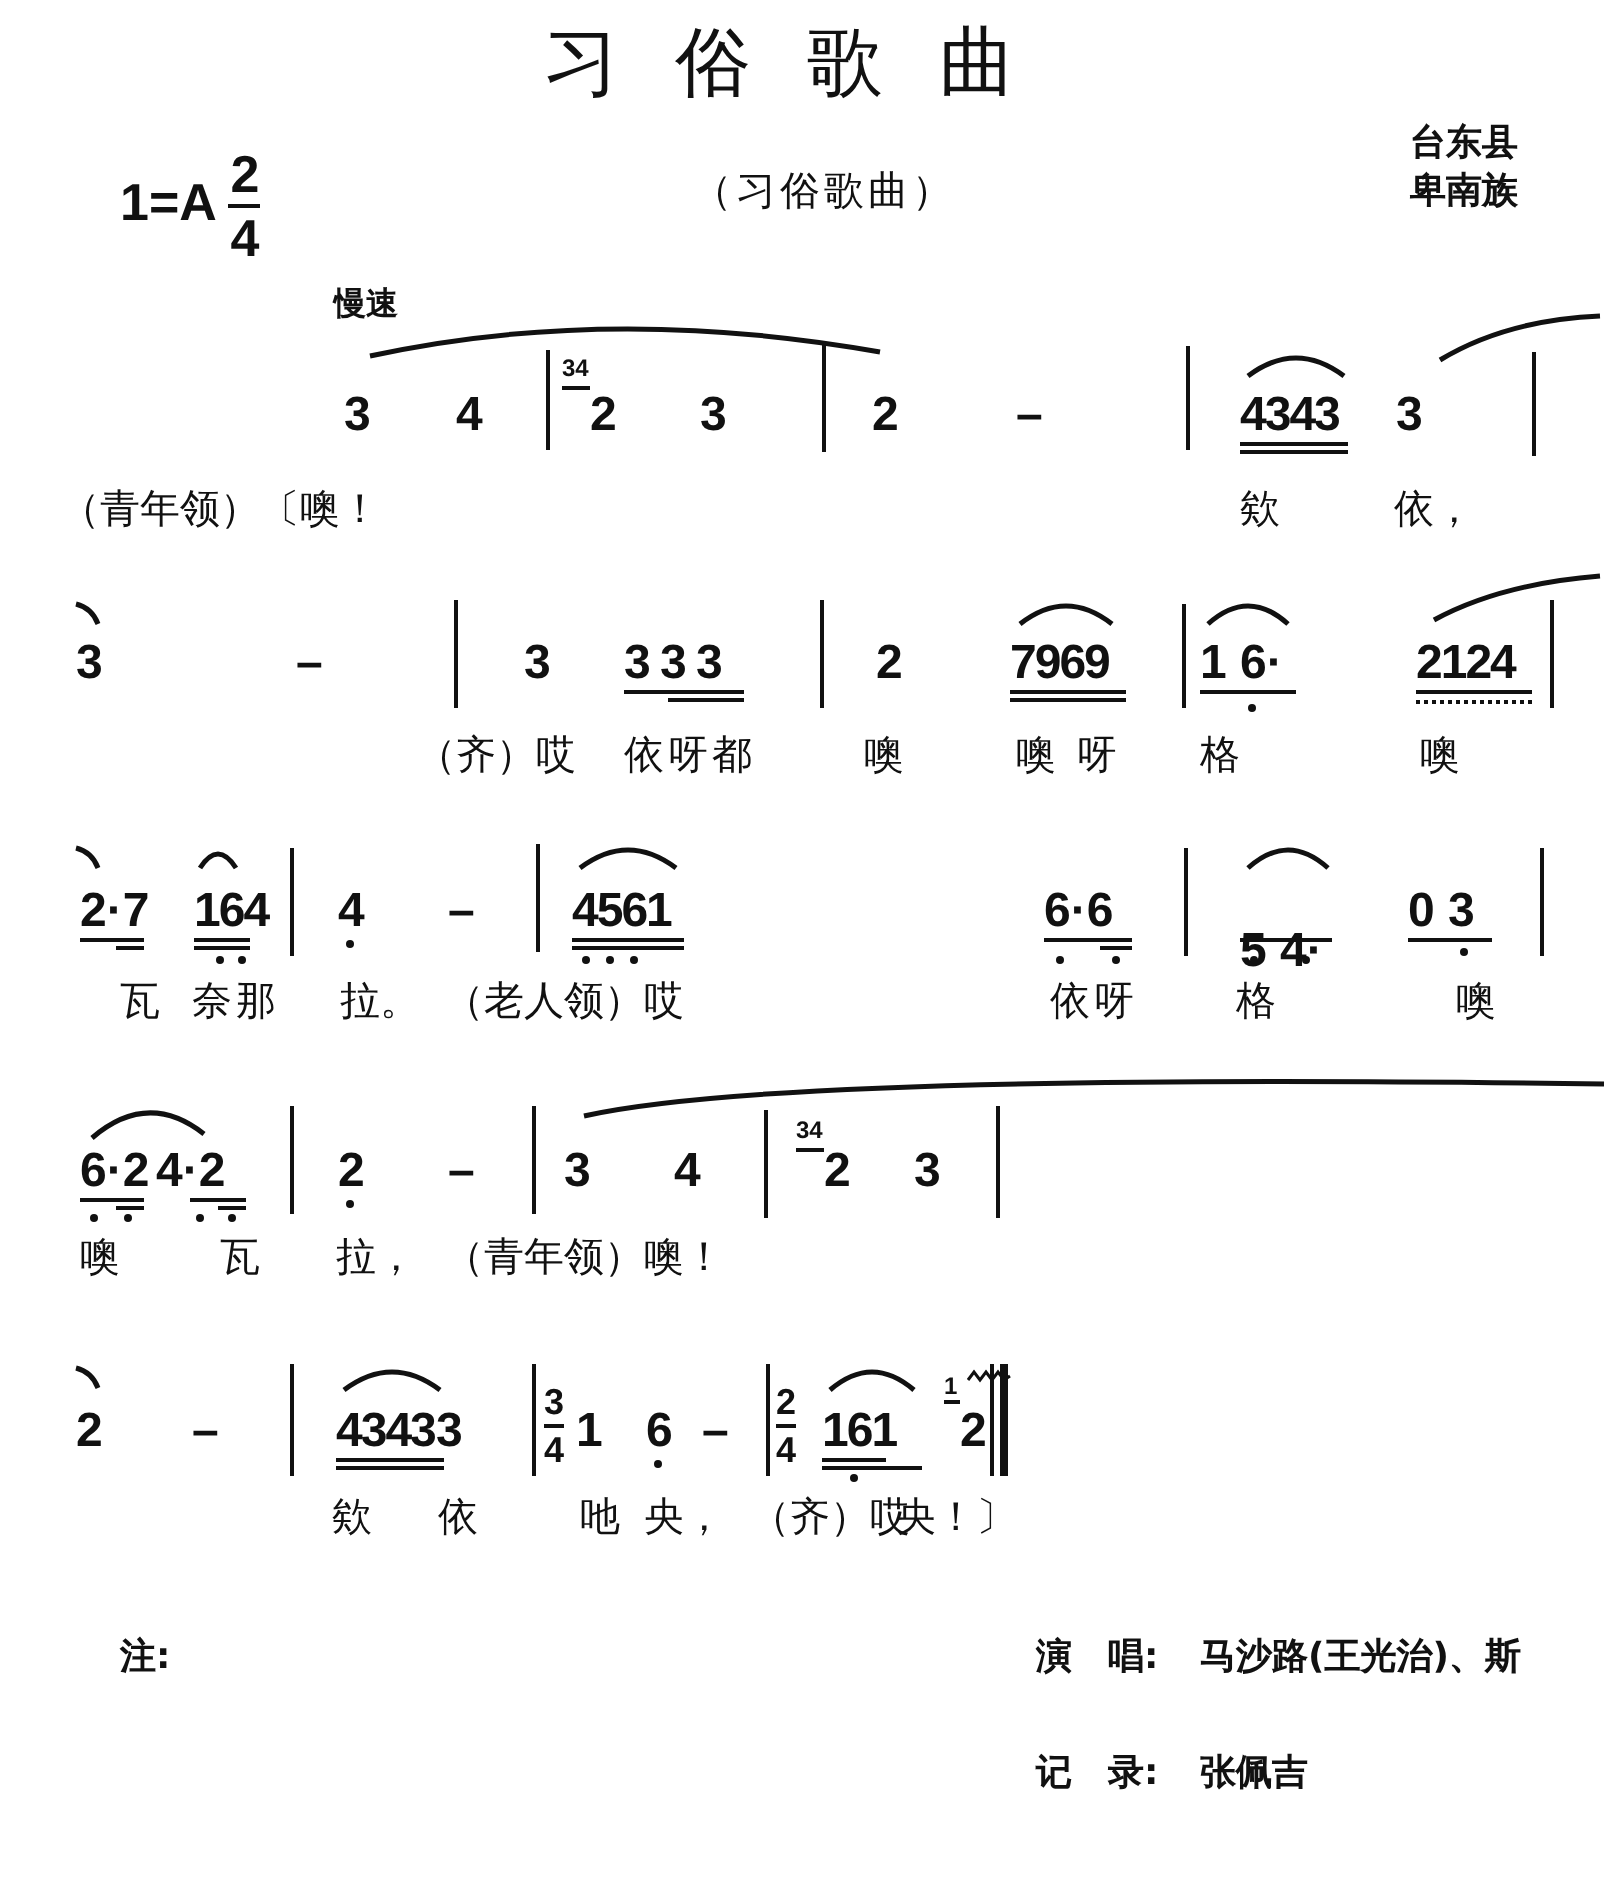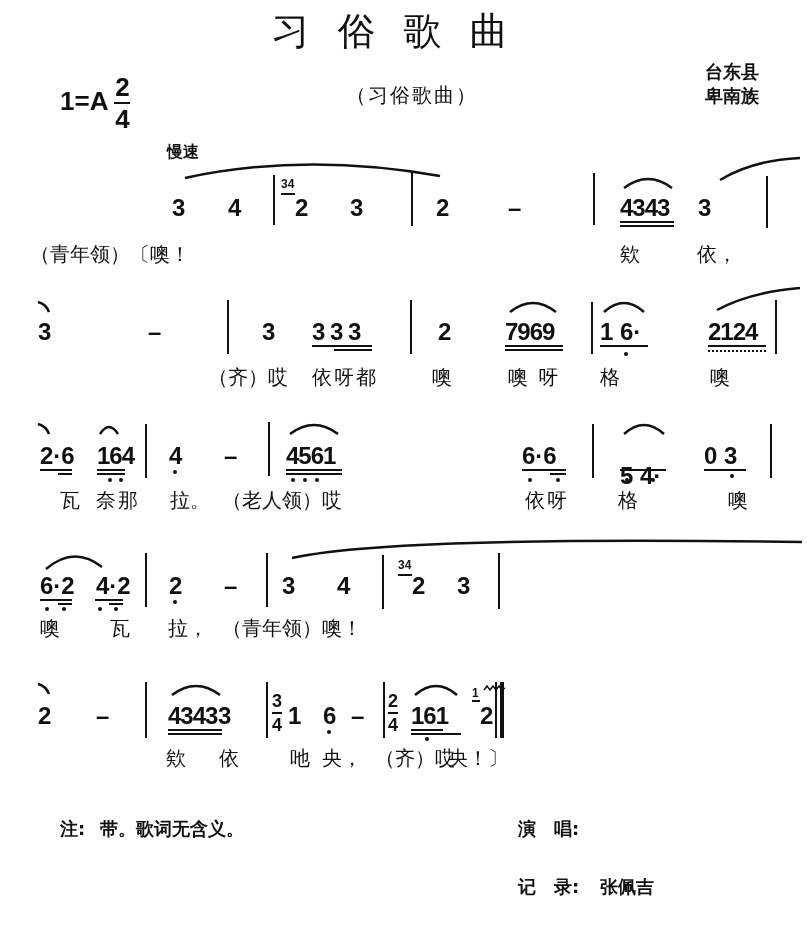--- a/index.html
+++ b/index.html
@@ -116,21 +116,21 @@
   <div class="abs lyric" style="left:432px;top:367px">噢</div>
   <div class="abs lyric" style="left:508px;top:367px;word-spacing:4px">噢 呀</div>
   <div class="abs lyric" style="left:600px;top:367px">格</div>
   <div class="abs lyric" style="left:710px;top:367px">噢</div>
 </div>
 
 <div>
   <svg class="slur" style="left:38px;top:422px" width="14" height="14">
       <path d="M0 2 Q8 4 11 12" stroke="#111" stroke-width="2.5" fill="none"></path>
     </svg>
-  <div class="abs note" style="left:40px;top:444px">2·6</div>
+  <div class="abs note" style="left:40px;top:444px">2·7</div>
   <div class="abs uline" style="left:40px;top:469px;width:32px"></div>
   <div class="abs uline" style="left:58px;top:473px;width:14px"></div>
   <svg class="slur" style="left:98px;top:424px" width="22" height="12">
       <path d="M2 10 Q11 -4 20 10" stroke="#111" stroke-width="2.5" fill="none"></path>
     </svg>
   <div class="abs note" style="left:97px;top:444px;letter-spacing:-1px">164</div>
   <div class="abs uline" style="left:97px;top:469px;width:28px"></div>
   <div class="abs uline" style="left:97px;top:473px;width:28px"></div>
   <div class="abs dot" style="left:108px;top:478px"></div>
   <div class="abs dot" style="left:119px;top:478px"></div>
@@ -177,21 +177,21 @@
 
 <div>
   <svg class="slur" style="left:44px;top:553px" width="60" height="18">
       <path d="M2 16 Q30 -8 58 14" stroke="#111" stroke-width="2.5" fill="none"></path>
     </svg>
   <div class="abs note" style="left:40px;top:574px">6·2</div>
   <div class="abs uline" style="left:40px;top:599px;width:32px"></div>
   <div class="abs uline" style="left:58px;top:603px;width:14px"></div>
   <div class="abs dot" style="left:45px;top:607px"></div>
   <div class="abs dot" style="left:62px;top:607px"></div>
-  <div class="abs note" style="left:96px;top:574px">4·2</div>
+  <div class="abs note" style="left:78px;top:574px">4·2</div>
   <div class="abs uline" style="left:95px;top:599px;width:28px"></div>
   <div class="abs uline" style="left:109px;top:603px;width:14px"></div>
   <div class="abs dot" style="left:98px;top:607px"></div>
   <div class="abs dot" style="left:114px;top:607px"></div>
   <div class="abs bar-line" style="left:145px;top:553px;height:54px"></div>
   <div class="abs note" style="left:169px;top:574px">2</div>
   <div class="abs dot" style="left:173px;top:600px"></div>
   <div class="abs note" style="left:224px;top:574px">–</div>
   <div class="abs bar-line" style="left:266px;top:553px;height:54px"></div>
   <svg class="slur" style="left:290px;top:538px" width="515" height="22">
@@ -253,20 +253,20 @@
   <div class="abs lyric" style="left:166px;top:748px">欸</div>
   <div class="abs lyric" style="left:219px;top:748px">依</div>
   <div class="abs lyric" style="left:290px;top:748px">吔</div>
   <div class="abs lyric" style="left:322px;top:748px">央，</div>
   <div class="abs lyric" style="left:375px;top:748px">（齐）哎</div>
   <div class="abs lyric" style="left:448px;top:748px">央！〕</div>
 </div>
 
 <div class="abs note-text" style="left:60px;top:810px">注:</div>
 <div class="abs note-text" style="left:100px;top:810px;width:390px">
-  <div>带。歌词无含义。</div>
 </div>
 
 <div class="abs credit" style="left:518px;top:810px">演　唱:</div>
 <div class="abs credit" style="left:600px;top:810px">
+  <div>马沙路(王光治)、斯</div>
 </div>
 <div class="abs credit" style="left:518px;top:868px">记　录:</div>
 <div class="abs credit" style="left:600px;top:868px">张佩吉</div>
 
 </body></html>

